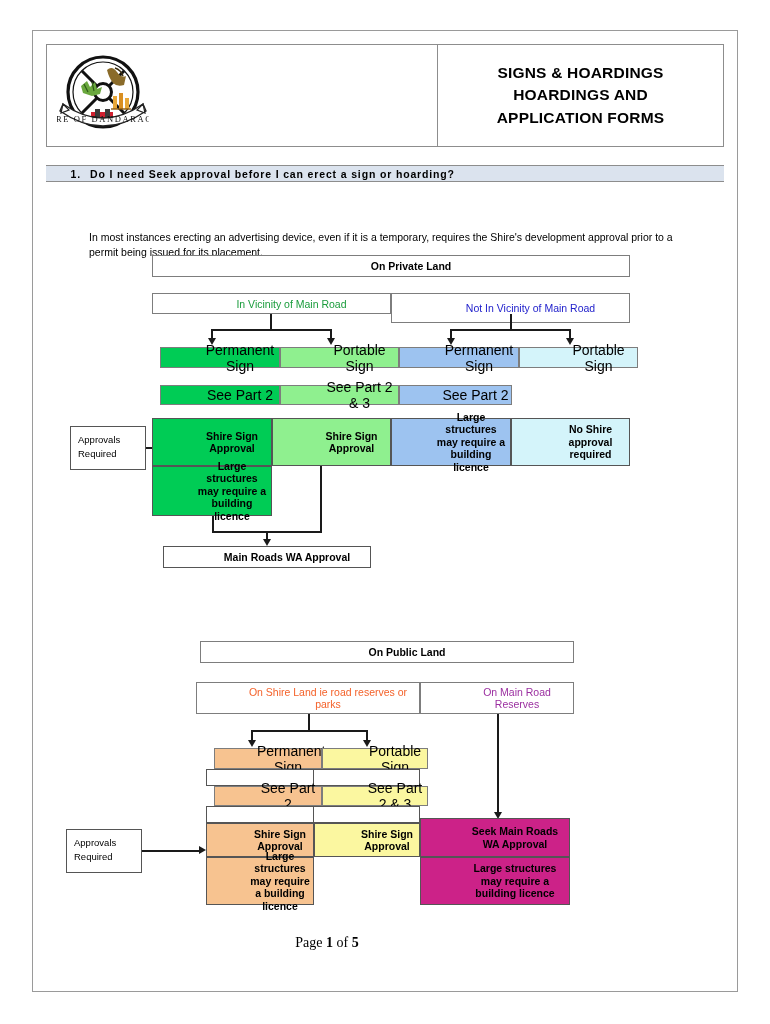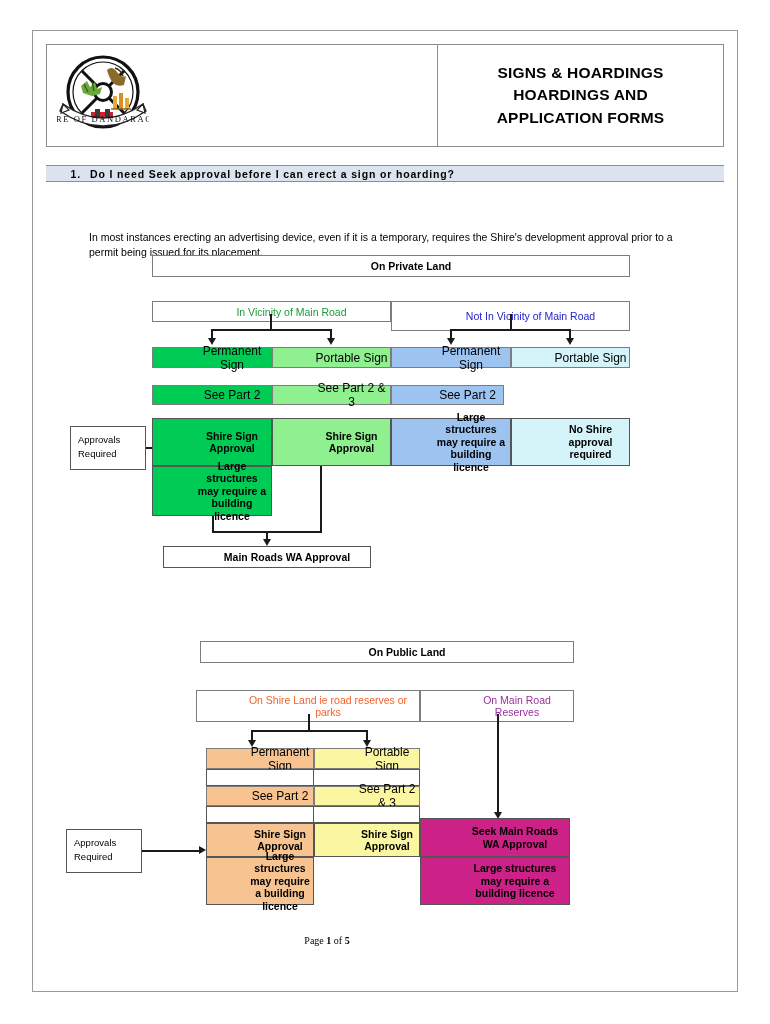--- a/index.html
+++ b/index.html
@@ -22,31 +22,31 @@
 
   .para{position:absolute;left:89px;font-size:10.5px;line-height:1.42;width:612px;}
   .p1{top:185px;margin-top:45px;}
   .p2{top:226px;}
 
   
   .fc{position:absolute;}
   .box{position:absolute;box-sizing:border-box;border:1px solid #7d7d7d;display:flex;align-items:center;justify-content:center;text-align:center;background:#fff;padding-left:40px;}
   .box span{display:block;width:100%;padding:0 2px;box-sizing:border-box;}
   .b-title{font-size:10.5px;font-weight:bold;}
-  .b-head{font-size:10.5px;margin-top:8px;}
-  .b-cell{font-size:12px;}
+  .b-head{font-size:10.5px;}
+  .b-cell{font-size:14px;margin-left:8px;}
   .b-bold{font-size:10.5px;font-weight:bold;line-height:1.18;}
   .b-dark{border:1px solid #555;}
   .vline{position:absolute;background:#1a1a1a;width:2px;}
   .hline{position:absolute;background:#1a1a1a;height:2px;}
   .arrow-d{position:absolute;width:0;height:0;border-left:4.5px solid transparent;border-right:4.5px solid transparent;border-top:7px solid #1a1a1a;}
   .arrow-r{position:absolute;width:0;height:0;border-top:4.5px solid transparent;border-bottom:4.5px solid transparent;border-left:7px solid #1a1a1a;}
   .appr-box{position:absolute;box-sizing:border-box;border:1px solid #555;background:#fff;font-size:9.5px;line-height:1.5;padding:6px 7px;}
 
-  .footer{position:absolute;left:0;top:935px;width:654px;text-align:center;font-family:"Liberation Serif",serif;font-size:10px;}
+  .footer{position:absolute;left:0;top:935px;width:654px;text-align:center;font-family:"Liberation Serif",serif;font-size:14px;}
   .footer b{font-weight:bold;}
 </style>
 </head>
 <body>
 
 <div id="page">
   <div class="page-border"></div>
 
   <div class="header">
     <div class="header-left">

